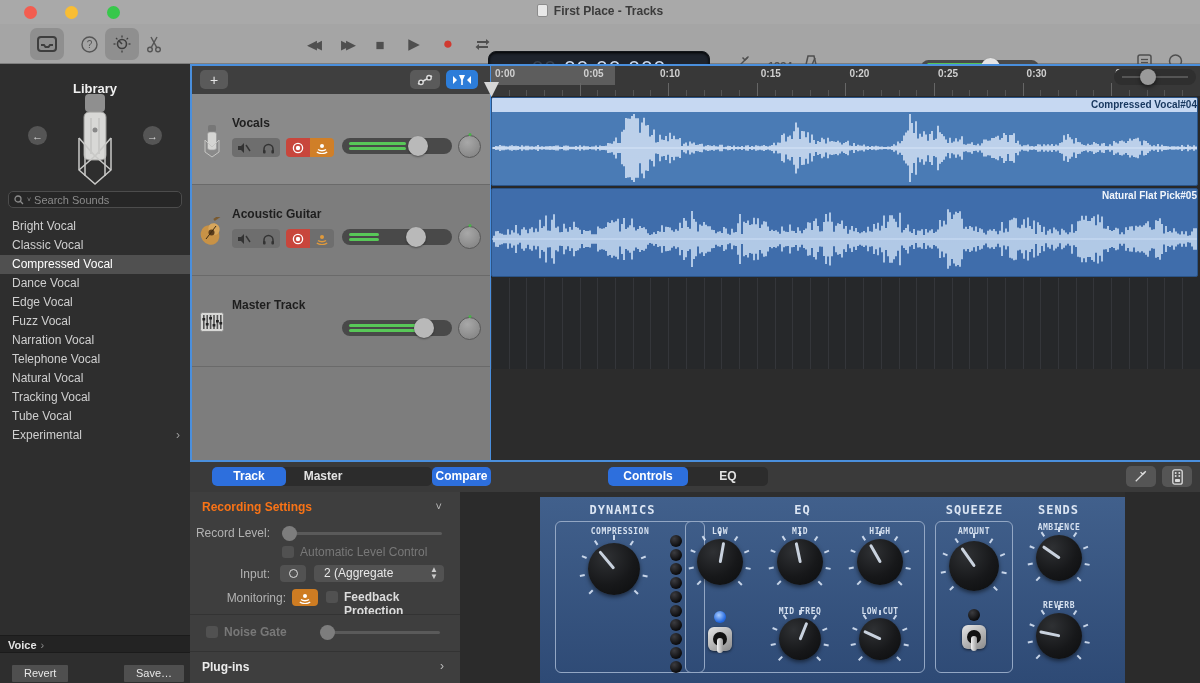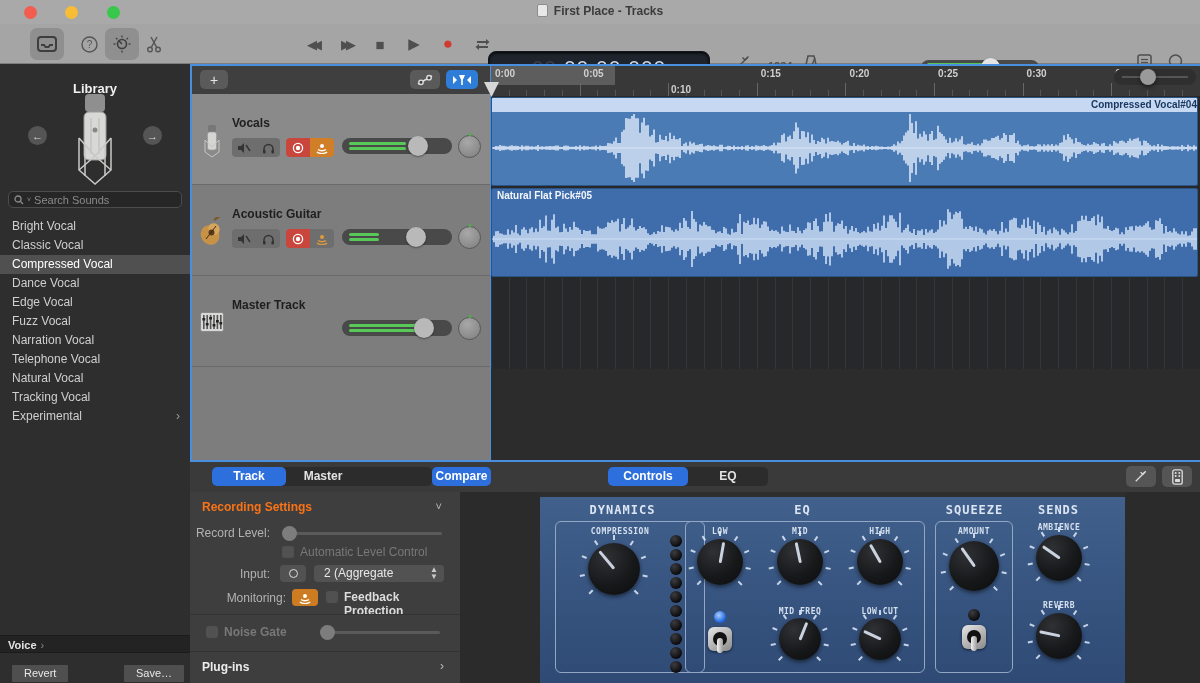--- a/index.html
+++ b/index.html
@@ -340,20 +340,21 @@
         <div class="lib-item">Bright Vocal</div>
         <div class="lib-item">Classic Vocal</div>
         <div class="lib-item sel">Compressed Vocal</div>
         <div class="lib-item">Dance Vocal</div>
         <div class="lib-item">Edge Vocal</div>
         <div class="lib-item">Fuzz Vocal</div>
         <div class="lib-item">Narration Vocal</div>
         <div class="lib-item">Telephone Vocal</div>
         <div class="lib-item">Natural Vocal</div>
         <div class="lib-item">Tracking Vocal</div>
+        <div class="lib-item">Tube Vocal</div>
         <div class="lib-item">Experimental<span class="sub">›</span></div>
       </div>
     <div id="voice-row">
       <span>Voice</span><span class="sub">›</span>
     </div>
     <div id="lib-btns">
       <div class="pill-btn" style="left:12px;">Revert</div>
       <div class="pill-btn" style="left:124px;">Save…</div>
     </div>
   </div>
@@ -500,39 +501,39 @@
     <div id="ruler">
       <div id="ruler-hl"></div>
       <div id="ruler-minor"></div>
       <div id="ruler-major"></div>
       <div id="zoom-slider">
         <div class="line"></div>
           <div class="knob"></div>
       </div>
     <div class="rlabel" style="left: 4px;">0:00</div>
         <div class="rlabel" style="left: 92.6px;">0:05</div>
-        <div class="rlabel" style="left: 180px; margin-top: 16px;">0:10</div>
+        <div class="rlabel" style="left: 169px;">0:10</div>
         <div class="rlabel" style="left: 269.8px;">0:15</div>
         <div class="rlabel" style="left: 358.4px;">0:20</div>
         <div class="rlabel" style="left: 447px;">0:25</div>
         <div class="rlabel" style="left: 535.6px;">0:30</div>
         <div class="rlabel" style="left: 624.2px;">0:35</div>
       </div>
     <div id="playhead"></div>
 
     <div class="lane" style="top:30px;text-align:right;">
       <div class="region" id="region1">
         <div class="rhead">Compressed Vocal#04</div>
         <svg id="wave1" width="707" height="73">
             <path d="M0 36 L707 36 " stroke="#d9e6f8" stroke-width="1" fill="none"></path>
             <path d="M2 35.07997727387766 L2 36.92002272612234 M4 34.088829516773984 L4 37.911170483226016 M6 34.31370903695888 L6 37.68629096304112 M8 33.00851266017918 L8 38.99148733982082 M10 33.67871836593851 L10 38.32128163406149 M12 33.74677804092346 L12 38.25322195907654 M14 34.23259299122823 L14 37.76740700877177 M16 34.621364715931335 L16 37.378635284068665 M18 33.66568696031512 L18 38.33431303968488 M20 33.14028917575353 L20 38.85971082424647 M22 33.994014822733135 L22 38.005985177266865 M24 33.86281461423762 L24 38.13718538576238 M26 33.899966526570694 L26 38.100033473429306 M28 34.68970490433453 L28 37.31029509566547 M30 33.24927848971157 L30 38.75072151028843 M32 34.39347545537814 L32 37.60652454462186 M34 33.70131987569921 L34 38.29868012430079 M36 33.79783284422197 L36 38.20216715577803 M38 34.48990733953763 L38 37.51009266046237 M40 34.167075428870504 L40 37.832924571129496 M42 34.677145325913685 L42 37.322854674086315 M44 34.184017419187654 L44 37.815982580812346 M46 32.957588922486856 L46 39.042411077513144 M48 34.655700405169306 L48 37.344299594830694 M50 34.275460703979036 L50 37.724539296020964 M52 34.792481307552805 L52 37.207518692447195 M54 34.35163904910307 L54 37.64836095089693 M56 34.30740782177002 L56 37.69259217822998 M58 34.00454311280809 L58 37.99545688719191 M60 34.2624445613596 L60 37.7375554386404 M62 34.10759276420124 L62 37.89240723579876 M64 33.619037359935035 L64 38.380962640064965 M66 33.534734991486 L66 38.465265008514 M68 34.830012292284984 L68 37.169987707715016 M70 35.00639417092338 L70 36.99360582907662 M72 33.68949835166782 L72 38.31050164833218 M74 33.39800567495151 L74 38.60199432504849 M76 33.726750783625526 L76 38.273249216374474 M78 34.697719261272645 L78 37.302280738727355 M80 34.77496845253785 L80 37.22503154746215 M82 34.80217493770488 L82 37.19782506229512 M84 33.93280730732262 L84 38.06719269267738 M86 34.86758063393795 L86 37.13241936606205 M88 33.12846006654274 L88 38.87153993345726 M90 34.648032971217106 L90 37.351967028782894 M92 33.71692045370288 L92 38.28307954629712 M94 34.21102033711769 L94 37.78897966288231 M96 34.1776460251578 L96 37.8223539748422 M98 34.931652998251 L98 37.068347001749 M100 34.582630475337716 L100 37.417369524662284 M102 34.58199433556231 L102 37.41800566443769 M104 33.423267284651494 L104 38.576732715348506 M106 35.00040674149744 L106 36.99959325850256 M108 33.59588337768875 L108 38.40411662231125 M110 33.988821998663354 L110 38.011178001336646 M112 33.93660793228816 L112 38.06339206771184 M114 33.78486285427965 L114 38.21513714572035 M116 30.91585390869011 L116 41.08414609130989 M118 31.267758701068523 L118 40.73224129893148 M120 31.65062143511505 L120 40.34937856488495 M122 29.229477954254833 L122 42.77052204574517 M124 25.472324546996333 L124 46.52767545300367 M126 30.990993458934863 L126 41.00900654106513 M128 30.91183706616494 L128 41.08816293383506 M130 19.690709656971055 L130 52.30929034302895 M132 17.87211860557106 L132 54.12788139442894 M134 5.876586586748726 L134 66.12341341325127 M136 6.384648444355204 L136 65.61535155564479 M138 6.8173584355537 L138 65.1826415644463 M140 4.033332228035768 L140 67.96666777196424 M142 2 L142 70 M144 6.2399543050501975 L144 65.76004569494981 M146 6.16657129090564 L146 65.83342870909436 M148 20.835155442249974 L148 51.16484455775003 M150 10.621338052243509 L150 61.37866194775649 M152 5.83520665553058 L152 66.16479334446942 M154 13.481516465873767 L154 58.51848353412623 M156 13.107363969045593 L156 58.89263603095441 M158 24.587424392254206 L158 47.412575607745794 M160 22.896942008575934 L160 49.103057991424066 M162 17.576019342326234 L162 54.423980657673766 M164 30.604186395359406 L164 41.395813604640594 M166 30.00931791987572 L166 41.99068208012428 M168 22.794993918551455 L168 49.205006081448545 M170 27.395161990529388 L170 44.60483800947061 M172 27.913289159839334 L172 44.08671084016066 M174 23.94760022817961 L174 48.05239977182039 M176 29.25730396025007 L176 42.74269603974993 M178 20.63605187692354 L178 51.36394812307646 M180 26.98966566855222 L180 45.01033433144778 M182 23.659228320915446 L182 48.340771679084554 M184 27.361367742550378 L184 44.63863225744962 M186 27.2316489240279 L186 44.7683510759721 M188 25.929334225057232 L188 46.07066577494277 M190 34.033506583221275 L190 37.966493416778725 M192 31.715538518820964 L192 40.28446148117904 M194 30.594756863258755 L194 41.40524313674125 M196 33.78538815669975 L196 38.21461184330025 M198 29.442206545878662 L198 42.55779345412134 M200 31.4515296703231 L200 40.5484703296769 M202 30.571343542989624 L202 41.428656457010376 M204 33.04255882499265 L204 38.95744117500735 M206 32.8354353433915 L206 39.1645646566085 M208 31.9869642142933 L208 40.0130357857067 M210 31.765108605845377 L210 40.23489139415462 M212 34.5242765618951 L212 37.4757234381049 M214 33.694204934994204 L214 38.305795065005796 M216 32.99041247755152 L216 39.00958752244848 M218 33.39328228561429 L218 38.60671771438571 M220 34.05297020521851 L220 37.94702979478149 M222 33.37409588120476 L222 38.62590411879524 M224 34.33951633254164 L224 37.66048366745836 M226 34.483226060286924 L226 37.516773939713076 M228 32.77809639234276 L228 39.22190360765724 M230 32.6746421258109 L230 39.3253578741891 M232 35.17536098470719 L232 36.82463901529281 M234 34.79949332233968 L234 37.20050667766032 M236 33.74513957664769 L236 38.25486042335231 M238 34.080304532504485 L238 37.919695467495515 M240 35.03359725175099 L240 36.96640274824901 M242 33.4241215694427 L242 38.5758784305573 M244 35.064836795067606 L244 36.935163204932394 M246 34.57604813989949 L246 37.42395186010051 M248 34.903350904084306 L248 37.096649095915694 M250 34.10955186766125 L250 37.89044813233875 M252 35.30394099862155 L252 36.69605900137845 M254 33.58039092884318 L254 38.41960907115682 M256 33.31626636330406 L256 38.68373363669594 M258 35.02178513466987 L258 36.97821486533013 M260 34.10985305138789 L260 37.89014694861211 M262 34.87030980318172 L262 37.12969019681828 M264 33.12717757915425 L264 38.87282242084575 M266 33.65876776813696 L266 38.34123223186304 M268 34.36036778302547 L268 37.63963221697453 M270 33.7282223786979 L270 38.2717776213021 M272 32.895776189916276 L272 39.104223810083724 M274 34.12050283603721 L274 37.87949716396279 M276 34.58099877475412 L276 37.41900122524588 M278 33.87081079780679 L278 38.12918920219321 M280 33.06558731880454 L280 38.93441268119546 M282 30.675148974077885 L282 41.324851025922115 M284 33.227075066964645 L284 38.772924933035355 M286 30.56957979531299 L286 41.43042020468701 M288 30.76890518510094 L288 41.23109481489906 M290 23.105840858984205 L290 48.89415914101579 M292 21.571746529587752 L292 50.428253470412244 M294 29.510232160312448 L294 42.48976783968755 M296 24.689398374380964 L296 47.310601625619036 M298 23.521148211458346 L298 48.478851788541654 M300 27.07665444783786 L300 44.92334555216214 M302 19.24633797596753 L302 52.753662024032465 M304 10.523110664277272 L304 61.47688933572273 M306 15.453639801417001 L306 56.546360198583 M308 27.11781019951878 L308 44.88218980048122 M310 18.932530785916118 L310 53.067469214083886 M312 19.178119396428315 L312 52.821880603571685 M314 25.228755412604748 L314 46.77124458739525 M316 20.280185986810963 L316 51.71981401318904 M318 30.67876917538041 L318 41.32123082461959 M320 22.52779987296954 L320 49.47220012703046 M322 28.013172834452924 L322 43.986827165547076 M324 31.969741727628573 L324 40.03025827237143 M326 28.898603415716284 L326 43.10139658428372 M328 30.038816734220923 L328 41.96118326577908 M330 25.86985909726988 L330 46.13014090273012 M332 27.132119331419318 L332 44.86788066858068 M334 31.45217100223924 L334 40.54782899776076 M336 25.62986245794861 L336 46.37013754205139 M338 29.607657127232585 L338 42.392342872767415 M340 29.059396597650217 L340 42.94060340234979 M342 29.623110664942224 L342 42.376889335057776 M344 29.910092501271187 L344 42.08990749872881 M346 28.78787869279484 L346 43.21212130720516 M348 30.53599050369376 L348 41.46400949630624 M350 32.478249845623345 L350 39.521750154376655 M352 31.003742243670057 L352 40.996257756329946 M354 30.0340726670704 L354 41.965927332929596 M356 28.835254253327573 L356 43.16474574667242 M358 33.60946569556504 L358 38.39053430443496 M360 33.94322683137972 L360 38.05677316862028 M362 31.087842300380128 L362 40.912157699619875 M364 33.95773197700849 L364 38.04226802299151 M366 32.67543311688257 L366 39.32456688311743 M368 33.624649551841785 L368 38.375350448158215 M370 33.68791177290393 L370 38.31208822709607 M372 32.58223554242962 L372 39.41776445757038 M374 34.41036700685638 L374 37.58963299314362 M376 34.05598315666029 L376 37.94401684333971 M378 35.046580068683085 L378 36.953419931316915 M380 34.09290434154272 L380 37.90709565845728 M382 34.55824542743052 L382 37.44175457256948 M384 33.75882146415284 L384 38.24117853584716 M386 34.14926583764457 L386 37.85073416235543 M388 34.70687683034553 L388 37.29312316965447 M390 34.4094971353 L390 37.5905028647 M392 34.98449791751311 L392 37.01550208248689 M394 35.1105318575775 L394 36.8894681424225 M396 34.581881640807346 L396 37.418118359192654 M398 34.781392536115476 L398 37.218607463884524 M400 34.075017764991564 L400 37.924982235008436 M402 32.29879566380107 L402 39.70120433619893 M404 33.595654655802754 L404 38.404345344197246 M406 29.41320532250623 L406 42.58679467749377 M408 31.209749524376363 L408 40.79025047562364 M410 29.11884764065736 L410 42.881152359342636 M412 23.38759464795266 L412 48.61240535204734 M414 20.407002280908145 L414 51.592997719091855 M416 18.530211998878926 L416 53.469788001121074 M418 2 L418 70 M420 10.923659910359401 L420 61.076340089640595 M422 21.0633605398099 L422 50.9366394601901 M424 9.34590632501271 L424 62.654093674987294 M426 26.49250207974121 L426 45.507497920258785 M428 21.773802894969872 L428 50.226197105030124 M430 24.700397770743542 L430 47.29960222925646 M432 19.211257799604283 L432 52.78874220039572 M434 22.41397588637681 L434 49.58602411362319 M436 28.652529193012818 L436 43.34747080698718 M438 21.896961407058313 L438 50.10303859294169 M440 19.120493243793526 L440 52.879506756206474 M442 28.008301738986344 L442 43.99169826101366 M444 26.792327555018208 L444 45.207672444981796 M446 13.783193891087489 L446 58.21680610891251 M448 20.20473530005775 L448 51.79526469994225 M450 22.084256374995203 L450 49.915743625004794 M452 24.30220930493701 L452 47.69779069506299 M454 27.611659276808755 L454 44.38834072319125 M456 31.062689080991234 L456 40.937310919008766 M458 25.827794172302287 L458 46.17220582769771 M460 30.725777746412398 L460 41.2742222535876 M462 29.3974729546898 L462 42.6025270453102 M464 26.35551722680075 L464 45.64448277319925 M466 29.58620121931753 L466 42.41379878068247 M468 27.40033569864923 L468 44.59966430135077 M470 24.310892042888234 L470 47.689107957111766 M472 32.15994942783571 L472 39.84005057216429 M474 32.647148510769256 L474 39.352851489230744 M476 31.81396041186551 L476 40.18603958813449 M478 31.728901056148704 L478 40.27109894385129 M480 30.165099633499032 L480 41.83490036650097 M482 32.99614574938493 L482 39.00385425061507 M484 33.22681800126868 L484 38.77318199873132 M486 31.754523280464333 L486 40.24547671953567 M488 33.57059196686484 L488 38.42940803313516 M490 31.36464431990108 L490 40.635355680098925 M492 27.393989280469242 L492 44.60601071953076 M494 27.603214910764958 L494 44.39678508923504 M496 28.864343005750147 L496 43.13565699424985 M498 28.596054167234705 L498 43.403945832765295 M500 26.048760322895067 L500 45.95123967710494 M502 26.034747013264806 L502 45.965252986735194 M504 24.853977650061452 L504 47.14602234993855 M506 23.71565159203383 L506 48.28434840796617 M508 27.658977304434533 L508 44.34102269556547 M510 25.921156502527893 L510 46.07884349747211 M512 20.969457896839167 L512 51.03054210316083 M514 23.114229912513373 L514 48.88577008748663 M516 30.00156854228106 L516 41.99843145771894 M518 22.91234581397599 L518 49.08765418602401 M520 23.07156803462542 L520 48.92843196537458 M522 21.36141004534572 L522 50.63858995465428 M524 30.909328116509297 L524 41.0906718834907 M526 28.62587910527934 L526 43.37412089472066 M528 32.402304629795665 L528 39.597695370204335 M530 34.32422281916867 L530 37.67577718083133 M532 33.19920151506454 L532 38.80079848493546 M534 33.29787608848249 L534 38.70212391151751 M536 32.49062639336062 L536 39.50937360663938 M538 34.33127767034225 L538 37.66872232965775 M540 34.01298676305262 L540 37.98701323694738 M542 34.39697948925244 L542 37.60302051074756 M544 34.09092985955405 L544 37.90907014044595 M546 32.276707190494186 L546 39.723292809505814 M548 32.42441364580603 L548 39.57558635419397 M550 34.15860918870499 L550 37.84139081129501 M552 32.24157745740776 L552 39.75842254259224 M554 33.50864304468277 L554 38.49135695531723 M556 32.221984103892105 L556 39.778015896107895 M558 33.54373134146214 L558 38.45626865853786 M560 32.06753795739038 L560 39.93246204260962 M562 33.923748636650224 L562 38.076251363349776 M564 32.51920225682369 L564 39.48079774317631 M566 33.501259603251015 L566 38.498740396748985 M568 31.066907352321067 L568 40.93309264767893 M570 30.374168288603357 L570 41.62583171139664 M572 23.294691039230887 L572 48.705308960769116 M574 27.81502095006545 L574 44.184979049934554 M576 21.92583872716546 L576 50.074161272834544 M578 25.349205969031686 L578 46.650794030968314 M580 27.324323586194467 L580 44.67567641380553 M582 31.463869727193106 L582 40.53613027280689 M584 25.958708890400736 L584 46.041291109599264 M586 29.957703196485717 L586 42.04229680351428 M588 30.34856865914913 L588 41.65143134085087 M590 32.25193451763733 L590 39.74806548236267 M592 32.963794163776136 L592 39.036205836223864 M594 33.60924473780326 L594 38.39075526219674 M596 31.730274678308387 L596 40.26972532169162 M598 32.87875075906426 L598 39.12124924093574 M600 32.624283112100116 L600 39.375716887899884 M602 30.03546181536752 L602 41.96453818463248 M604 31.142466299008493 L604 40.85753370099151 M606 31.958521389243113 L606 40.04147861075688 M608 33.869377069884315 L608 38.130622930115685 M610 31.507391286824213 L610 40.49260871317579 M612 31.10229152609701 L612 40.897708473902995 M614 33.87719520543493 L614 38.12280479456507 M616 34.30000025736114 L616 37.69999974263886 M618 32.213477771992686 L618 39.786522228007314 M620 33.68093620027254 L620 38.31906379972746 M622 29.023338652913218 L622 42.97666134708678 M624 30.586710711156222 L624 41.41328928884378 M626 31.503337434463127 L626 40.49666256553687 M628 28.986517416824512 L628 43.01348258317549 M630 28.580173456097157 L630 43.41982654390284 M632 29.396740144785365 L632 42.60325985521463 M634 30.906625988076367 L634 41.093374011923636 M636 29.021710086739432 L636 42.97828991326057 M638 26.598560790484225 L638 45.40143920951577 M640 28.47562941013104 L640 43.52437058986896 M642 27.037685743804946 L642 44.96231425619506 M644 26.418964818253453 L644 45.58103518174654 M646 25.849164657735077 L646 46.15083534226493 M648 29.2050076530253 L648 42.7949923469747 M650 33.217660101557925 L650 38.782339898442075 M652 28.389312632682984 L652 43.61068736731701 M654 28.92502701877674 L654 43.07497298122326 M656 31.041840251214765 L656 40.958159748785235 M658 32.85962903084945 L658 39.14037096915055 M660 34.130542068107175 L660 37.869457931892825 M662 33.30941919442989 L662 38.69058080557011 M664 34.22194650817903 L664 37.77805349182097 M666 31.961519720135065 L666 40.038480279864935 M668 34.61166015221742 L668 37.38833984778258 M670 32.814067960295006 L670 39.185932039704994 M672 34.013410336145945 L672 37.986589663854055 M674 34.08922722738575 L674 37.91077277261425 M676 34.23487174517984 L676 37.76512825482016 M678 34.82125782963151 L678 37.17874217036849 M680 34.22110533583759 L680 37.77889466416241 M682 34.14134585891755 L682 37.85865414108245 M684 34.58866158714817 L684 37.41133841285183 M686 34.181958941836456 L686 37.818041058163544 M688 34.68558369153293 L688 37.31441630846707 M690 33.07234300824208 L690 38.92765699175792 M692 34.37542710524998 L692 37.62457289475002 M694 35.080502533026774 L694 36.919497466973226 M696 32.65420420621013 L696 39.34579579378987 M698 34.21284729689489 L698 37.78715270310511 M700 34.714335089137066 L700 37.285664910862934 M702 33.19636020309066 L702 38.80363979690934 M704 34.49825628941935 L704 37.50174371058065 M706 33.85553611798389 L706 38.14446388201611 " stroke="#d9e6f8" stroke-width="1.6" fill="none"></path>
           </svg>
       </div>
     </div>
-    <div class="lane" style="top:121px;">
+    <div class="lane" style="top:121px;text-align:right;">
       <div class="region" id="region2">
         <div class="rhead">Natural Flat Pick#05</div>
         <svg id="wave2" width="707" height="73">
             <path d="M0 36 L707 36 " stroke="#cfe0f5" stroke-width="1" fill="none"></path>
             <path d="M2 32.767480759128325 L2 39.232519240871675 M4 28.232382561015182 L4 43.767617438984814 M6 27.990311808830413 L6 44.00968819116959 M8 30.311466020256137 L8 41.688533979743866 M10 30.671248216120915 L10 41.328751783879085 M12 31.657506420611526 L12 40.342493579388474 M14 31.757088180335913 L14 40.24291181966409 M16 26.308877427985788 L16 45.69112257201421 M18 31.51115632913135 L18 40.48884367086865 M20 27.23293543264206 L20 44.76706456735794 M22 29.514969606117518 L22 42.48503039388248 M24 21.964380308021873 L24 50.03561969197813 M26 30.451623849768367 L26 41.54837615023163 M28 32.2006952111703 L28 39.7993047888297 M30 26.18896579109041 L30 45.81103420890959 M32 24.169007118783355 L32 47.830992881216645 M34 26.864229520665504 L34 45.1357704793345 M36 30.266928497459062 L36 41.73307150254094 M38 25.813765421350684 L38 46.18623457864932 M40 24.215147157791783 L40 47.78485284220822 M42 29.17191500626162 L42 42.82808499373838 M44 25.4504301855303 L44 46.5495698144697 M46 28.72869906906695 L46 43.27130093093305 M48 16.632895457234326 L48 55.367104542765674 M50 24.896766583952406 L50 47.103233416047594 M52 23.301580235688824 L52 48.698419764311176 M54 12.398160201481073 L54 59.601839798518924 M56 27.478595361441855 L56 44.521404638558145 M58 27.64830965477332 L58 44.35169034522668 M60 16.82209840909839 L60 55.17790159090161 M62 11.202596111453168 L62 60.79740388854683 M64 24.628119251700216 L64 47.37188074829979 M66 23.44963079937545 L66 48.55036920062455 M68 29.317451652319203 L68 42.6825483476808 M70 29.029267274452533 L70 42.97073272554747 M72 20.716511218629897 L72 51.2834887813701 M74 25.444328496349158 L74 46.55567150365084 M76 28.762880327394207 L76 43.23711967260579 M78 24.03530443056066 L78 47.96469556943934 M80 26.840642900065575 L80 45.159357099934425 M82 18.62614617622883 L82 53.37385382377117 M84 23.958050381576626 L84 48.041949618423374 M86 24.806482143977256 L86 47.193517856022744 M88 26.71785947025399 L88 45.28214052974601 M90 30.92093153101228 L90 41.07906846898772 M92 26.962843290136668 L92 45.03715670986333 M94 27.885151789042162 L94 44.11484821095784 M96 28.07386866183766 L96 43.926131338162335 M98 27.60916064749824 L98 44.39083935250176 M100 31.13809465589647 L100 40.86190534410353 M102 31.283517205731773 L102 40.71648279426823 M104 31.286522723927547 L104 40.71347727607245 M106 23.44376025591607 L106 48.556239744083925 M108 25.372327899379854 L108 46.627672100620146 M110 25.858174528692757 L110 46.14182547130724 M112 25.25067542623114 L112 46.74932457376886 M114 24.06399131845437 L114 47.93600868154563 M116 19.25801582705565 L116 52.74198417294435 M118 19.99444784939096 L118 52.00555215060904 M120 17.217150299906166 L120 54.782849700093834 M122 19.3128221344851 L122 52.6871778655149 M124 18.178103768915097 L124 53.82189623108491 M126 15.865552650400957 L126 56.13444734959904 M128 28.521420207803033 L128 43.47857979219697 M130 20.963060167592865 L130 51.036939832407135 M132 14.960396953722128 L132 57.039603046277875 M134 25.99603206028352 L134 46.003967939716475 M136 24.53466665019477 L136 47.465333349805235 M138 22.239837848209554 L138 49.760162151790446 M140 15.619925487539714 L140 56.38007451246028 M142 24.30888886629183 L142 47.69111113370817 M144 27.57892276654428 L144 44.42107723345572 M146 26.075505310181107 L146 45.92449468981889 M148 23.054647217349256 L148 48.945352782650744 M150 25.013238046449 L150 46.986761953550996 M152 24.238130637905503 L152 47.7618693620945 M154 26.30163267027544 L154 45.69836732972456 M156 30.23324043800356 L156 41.76675956199644 M158 31.878623977407607 L158 40.12137602259239 M160 31.262622149952804 L160 40.737377850047196 M162 29.355814601412483 L162 42.64418539858752 M164 31.06429933864977 L164 40.93570066135023 M166 27.98269359979975 L166 44.017306400200255 M168 28.668121365434118 L168 43.33187863456588 M170 22.292219718949 L170 49.707780281051 M172 28.99111350342345 L172 43.00888649657655 M174 23.734118659576374 L174 48.265881340423626 M176 24.096806078570246 L176 47.903193921429754 M178 24.483520957528917 L178 47.51647904247108 M180 27.19966553957126 L180 44.80033446042874 M182 28.641600504616736 L182 43.35839949538327 M184 26.181324584875043 L184 45.81867541512496 M186 27.777898882694387 L186 44.22210111730561 M188 19.65811542218565 L188 52.341884577814355 M190 25.110864524411586 L190 46.88913547558842 M192 14.960778579030428 L192 57.03922142096957 M194 17.84669304965785 L194 54.15330695034215 M196 23.9869864651871 L196 48.0130135348129 M198 25.805088409207737 L198 46.19491159079226 M200 8.041798093833592 L200 63.95820190616641 M202 15.959404060177853 L202 56.04059593982215 M204 18.759644598544064 L204 53.240355401455936 M206 28.57327021448475 L206 43.42672978551525 M208 21.568149881402505 L208 50.431850118597495 M210 22.74618823567403 L210 49.253811764325974 M212 18.92867094152796 L212 53.07132905847204 M214 21.666501643639627 L214 50.33349835636037 M216 23.238381887878976 L216 48.76161811212103 M218 23.370583717812536 L218 48.629416282187464 M220 26.81898076873793 L220 45.18101923126207 M222 27.094870777460972 L222 44.90512922253903 M224 30.207182474292004 L224 41.792817525707996 M226 28.671961436828926 L226 43.32803856317108 M228 28.14495801194418 L228 43.85504198805582 M230 30.037349907372015 L230 41.96265009262799 M232 24.056551474053865 L232 47.94344852594614 M234 25.58827078213828 L234 46.41172921786172 M236 30.820308941406942 L236 41.17969105859306 M238 31.78306411690526 L238 40.21693588309474 M240 25.849411014562964 L240 46.15058898543704 M242 29.53546271311919 L242 42.464537286880805 M244 28.960208289978855 L244 43.03979171002115 M246 20.345173468436474 L246 51.65482653156353 M248 10.990401627181441 L248 61.00959837281856 M250 31.093279185201972 L250 40.90672081479803 M252 18.704214584695475 L252 53.29578541530452 M254 20.045323920956697 L254 51.9546760790433 M256 17.443022868441755 L256 54.55697713155824 M258 22.109883960394804 L258 49.890116039605196 M260 21.259192738654388 L260 50.74080726134561 M262 14.705989473627945 L262 57.294010526372055 M264 21.28253191119651 L264 50.717468088803486 M266 15.36917826422627 L266 56.63082173577373 M268 25.058448206035088 L268 46.94155179396491 M270 21.5541318901401 L270 50.4458681098599 M272 18.284771967743687 L272 53.71522803225631 M274 18.791793754715744 L274 53.20820624528426 M276 23.510214297256596 L276 48.489785702743404 M278 28.017983401071422 L278 43.982016598928574 M280 26.867015449554167 L280 45.13298455044583 M282 28.090247645335808 L282 43.90975235466419 M284 27.245714262315417 L284 44.75428573768458 M286 28.628452926102664 L286 43.37154707389733 M288 30.639479630325923 L288 41.36052036967408 M290 23.55920263095186 L290 48.44079736904814 M292 27.68059512113492 L292 44.31940487886508 M294 28.835717479743117 L294 43.16428252025688 M296 28.94421220913241 L296 43.05578779086759 M298 21.399306451678996 L298 50.600693548321004 M300 27.808878922759185 L300 44.191121077240815 M302 27.9882452262897 L302 44.0117547737103 M304 30.0946260717755 L304 41.9053739282245 M306 24.36171088684798 L306 47.63828911315202 M308 27.651646914040523 L308 44.348353085959474 M310 30.29281161777555 L310 41.70718838222445 M312 26.925102942738178 L312 45.07489705726182 M314 25.43640513202163 L314 46.56359486797837 M316 19.304063267550134 L316 52.695936732449866 M318 19.63237261125434 L318 52.36762738874566 M320 26.900306853595005 L320 45.099693146404995 M322 17.88519790214601 L322 54.11480209785399 M324 15.409741330404135 L324 56.59025866959587 M326 22.98473190971524 L326 49.01526809028476 M328 28.55582942862298 L328 43.44417057137702 M330 28.30696832474126 L330 43.69303167525874 M332 18.998925795437593 L332 53.00107420456241 M334 10.899206649519893 L334 61.1007933504801 M336 18.419674996703 L336 53.580325003297 M338 9.611133031731054 L338 62.38886696826894 M340 18.66076194578113 L340 53.33923805421887 M342 28.7207629345655 L342 43.2792370654345 M344 22.785825957755065 L344 49.214174042244935 M346 20.232859781666356 L346 51.767140218333644 M348 21.041443698078663 L348 50.958556301921334 M350 17.491175719396374 L350 54.508824280603626 M352 25.847656220498624 L352 46.15234377950138 M354 22.904442661755013 L354 49.09555733824499 M356 30.762658356569588 L356 41.23734164343041 M358 26.66163461899032 L358 45.33836538100968 M360 23.082784593880994 L360 48.917215406119006 M362 28.155922339109146 L362 43.844077660890854 M364 24.94357274508768 L364 47.05642725491232 M366 29.01916455910754 L366 42.98083544089246 M368 30.358615966449026 L368 41.64138403355098 M370 29.18024366808497 L370 42.81975633191503 M372 27.917791517329082 L372 44.08220848267092 M374 29.58857085294189 L374 42.41142914705811 M376 23.87178548798321 L376 48.12821451201679 M378 28.175273700320602 L378 43.8247262996794 M380 28.6952499173913 L380 43.3047500826087 M382 20.929570369388447 L382 51.07042963061156 M384 25.72332727372722 L384 46.27667272627278 M386 19.6754509619308 L386 52.3245490380692 M388 27.530572212881545 L388 44.469427787118455 M390 22.87137846739808 L390 49.12862153260192 M392 12.52491678082633 L392 59.47508321917367 M394 24.95924565103861 L394 47.040754348961386 M396 18.81442084641959 L396 53.185579153580406 M398 12.156464730659124 L398 59.843535269340876 M400 12.267169471402191 L400 59.73283052859781 M402 15.734706021954853 L402 56.26529397804515 M404 18.63959583665527 L404 53.360404163344725 M406 24.17727389927689 L406 47.82272610072311 M408 9.87475701922169 L408 62.12524298077831 M410 29.51960325563282 L410 42.48039674436718 M412 26.917417080293596 L412 45.082582919706404 M414 25.04612754405865 L414 46.95387245594135 M416 21.481481285762747 L416 50.51851871423725 M418 28.41933751814809 L418 43.58066248185191 M420 30.042855816132356 L420 41.95714418386764 M422 25.969305624398345 L422 46.030694375601655 M424 31.889058954033814 L424 40.110941045966186 M426 27.47635892258591 L426 44.52364107741409 M428 27.6531304074396 L428 44.346869592560395 M430 26.141652214173995 L430 45.858347785826005 M432 31.917719046573374 L432 40.082280953426626 M434 26.046509784060362 L434 45.95349021593964 M436 29.529682512454738 L436 42.47031748754526 M438 27.594209233301875 L438 44.405790766698125 M440 26.13342593553632 L440 45.86657406446368 M442 30.056831345621312 L442 41.94316865437869 M444 28.662260524056016 L444 43.337739475943984 M446 26.47846319870007 L446 45.52153680129993 M448 17.015152984774 L448 54.984847015225995 M450 23.5544567090586 L450 48.4455432909414 M452 17.865932540864517 L452 54.13406745913548 M454 21.486308357471305 L454 50.5136916425287 M456 6.17404985718289 L456 65.8259501428171 M458 9.15073587495175 L458 62.84926412504825 M460 15.907620079326659 L460 56.09237992067334 M462 11.386357438852297 L462 60.6136425611477 M464 8.665526310340546 L464 63.334473689659454 M466 10.099638016573223 L466 61.90036198342678 M468 8.253621140407198 L468 63.7463788595928 M470 15.85690607887543 L470 56.143093921124574 M472 25.756869528432755 L472 46.24313047156724 M474 23.677370499345805 L474 48.322629500654195 M476 25.951611292391537 L476 46.04838870760847 M478 22.96230093609578 L478 49.03769906390422 M480 24.145757694957148 L480 47.85424230504285 M482 27.78107247721303 L482 44.21892752278697 M484 23.57687614070752 L484 48.42312385929248 M486 28.894788069854584 L486 43.105211930145416 M488 25.2493945247729 L488 46.750605475227104 M490 26.295866657401795 L490 45.704133342598205 M492 29.718660573087924 L492 42.281339426912076 M494 31.52583136257026 L494 40.47416863742974 M496 27.662248615986993 L496 44.337751384013 M498 26.622174801604153 L498 45.37782519839585 M500 27.769872613552106 L500 44.23012738644789 M502 26.12202783455774 L502 45.87797216544226 M504 28.17390033411366 L504 43.82609966588634 M506 31.264940186631776 L506 40.735059813368224 M508 27.720519825729603 L508 44.2794801742704 M510 18.996733896848127 L510 53.00326610315187 M512 29.399514195660075 L512 42.600485804339925 M514 25.56113356262433 L514 46.438866437375665 M516 28.625187686886736 L516 43.37481231311327 M518 17.3361308856599 L518 54.6638691143401 M520 16.48591760410238 L520 55.51408239589762 M522 14.681011933141932 L522 57.31898806685807 M524 15.138815636455512 L524 56.86118436354449 M526 24.541593286618458 L526 47.45840671338154 M528 25.23949325146375 L528 46.76050674853625 M530 21.84320122015236 L530 50.15679877984764 M532 16.158012106841735 L532 55.84198789315826 M534 24.69026022466626 L534 47.30973977533374 M536 14.42284562102266 L536 57.57715437897734 M538 23.011117620986546 L538 48.988882379013454 M540 25.955894287944126 L540 46.044105712055874 M542 17.58831041769633 L542 54.411689582303666 M544 30.900008452098938 L544 41.09999154790106 M546 19.36919937396023 L546 52.63080062603977 M548 22.022187534411763 L548 49.97781246558824 M550 28.92411486275496 L550 43.07588513724504 M552 23.841990460677255 L552 48.15800953932275 M554 31.651945896362587 L554 40.348054103637416 M556 27.708231596458006 L556 44.291768403541994 M558 26.272510636273594 L558 45.727489363726406 M560 30.206110199170244 L560 41.79388980082976 M562 24.52817337439252 L562 47.47182662560748 M564 26.54153248019152 L564 45.45846751980848 M566 28.194657172532885 L566 43.805342827467115 M568 31.76606755862943 L568 40.23393244137057 M570 25.64936689072725 L570 46.35063310927275 M572 27.247711583644367 L572 44.75228841635563 M574 29.52558626738517 L574 42.47441373261483 M576 31.314351095355953 L576 40.68564890464405 M578 29.21967141299386 L578 42.78032858700614 M580 21.198664940933966 L580 50.801335059066034 M582 29.735728721403802 L582 42.2642712785962 M584 27.994155764547816 L584 44.00584423545219 M586 18.358641224577077 L586 53.64135877542292 M588 17.80748194631495 L588 54.19251805368505 M590 12.71641587950608 L590 59.28358412049392 M592 16.77029977974284 L592 55.22970022025716 M594 12.863172855867777 L594 59.136827144132226 M596 17.926180207872292 L596 54.07381979212771 M598 18.00237692401346 L598 53.99762307598654 M600 15.067288238566587 L600 56.93271176143341 M602 13.147861002161768 L602 58.85213899783823 M604 22.35555312619556 L604 49.64444687380444 M606 11.612048370493678 L606 60.38795162950632 M608 19.145378489231902 L608 52.8546215107681 M610 13.60804300255747 L610 58.391956997442534 M612 25.43766233893262 L612 46.56233766106738 M614 25.682959419874038 L614 46.31704058012596 M616 23.09395942173233 L616 48.90604057826767 M618 27.12108011263352 L618 44.87891988736648 M620 27.942930290758767 L620 44.05706970924123 M622 26.99243817369922 L622 45.00756182630078 M624 24.663346408599686 L624 47.336653591400314 M626 25.458979119193323 L626 46.54102088080668 M628 31.297490662563444 L628 40.70250933743655 M630 29.357287861664076 L630 42.642712138335924 M632 31.320478656547476 L632 40.67952134345252 M634 24.244918319886644 L634 47.755081680113356 M636 26.92514220972287 L636 45.07485779027713 M638 23.46348790073567 L638 48.53651209926433 M640 23.322670007188826 L640 48.677329992811174 M642 27.46592491484849 L642 44.534075085151514 M644 22.744775655079813 L644 49.25522434492019 M646 23.661069746904687 L646 48.33893025309531 M648 22.391212612544923 L648 49.60878738745508 M650 23.65832896205088 L650 48.34167103794912 M652 22.19089508123272 L652 49.809104918767275 M654 20.145978449160864 L654 51.854021550839136 M656 18.36310640935633 L656 53.636893590643666 M658 24.21843079657426 L658 47.78156920342574 M660 26.866961324979673 L660 45.13303867502033 M662 26.138640153324687 L662 45.86135984667531 M664 17.24679973068661 L664 54.75320026931339 M666 17.902216527355318 L666 54.09778347264468 M668 15.258974982120908 L668 56.741025017879096 M670 21.0393429926018 L670 50.9606570073982 M672 30.44477241578315 L672 41.55522758421685 M674 23.00515400261934 L674 48.994845997380665 M676 28.890827780339126 L676 43.10917221966087 M678 28.041128926250238 L678 43.95887107374976 M680 29.47723902372398 L680 42.522760976276025 M682 25.222132209828096 L682 46.7778677901719 M684 28.558567088660165 L684 43.44143291133983 M686 30.466482576706827 L686 41.533517423293176 M688 31.455592876654134 L688 40.54440712334586 M690 28.14324914042718 L690 43.85675085957282 M692 31.163862717341882 L692 40.83613728265812 M694 28.274976818406913 L694 43.72502318159309 M696 32.67430814477425 L696 39.32569185522575 M698 32.37345082454576 L698 39.62654917545424 M700 28.47957486074685 L700 43.52042513925315 M702 25.27896557130574 L702 46.72103442869426 M704 25.29973365766137 L704 46.70026634233863 M706 27.738048122355593 L706 44.26195187764441 " stroke="#cfe0f5" stroke-width="1.6" fill="none"></path>
           </svg>
       </div>
     </div>
     <div class="lane" id="lane3" style="top:212px;"></div>
     <div id="below-lanes"></div>

